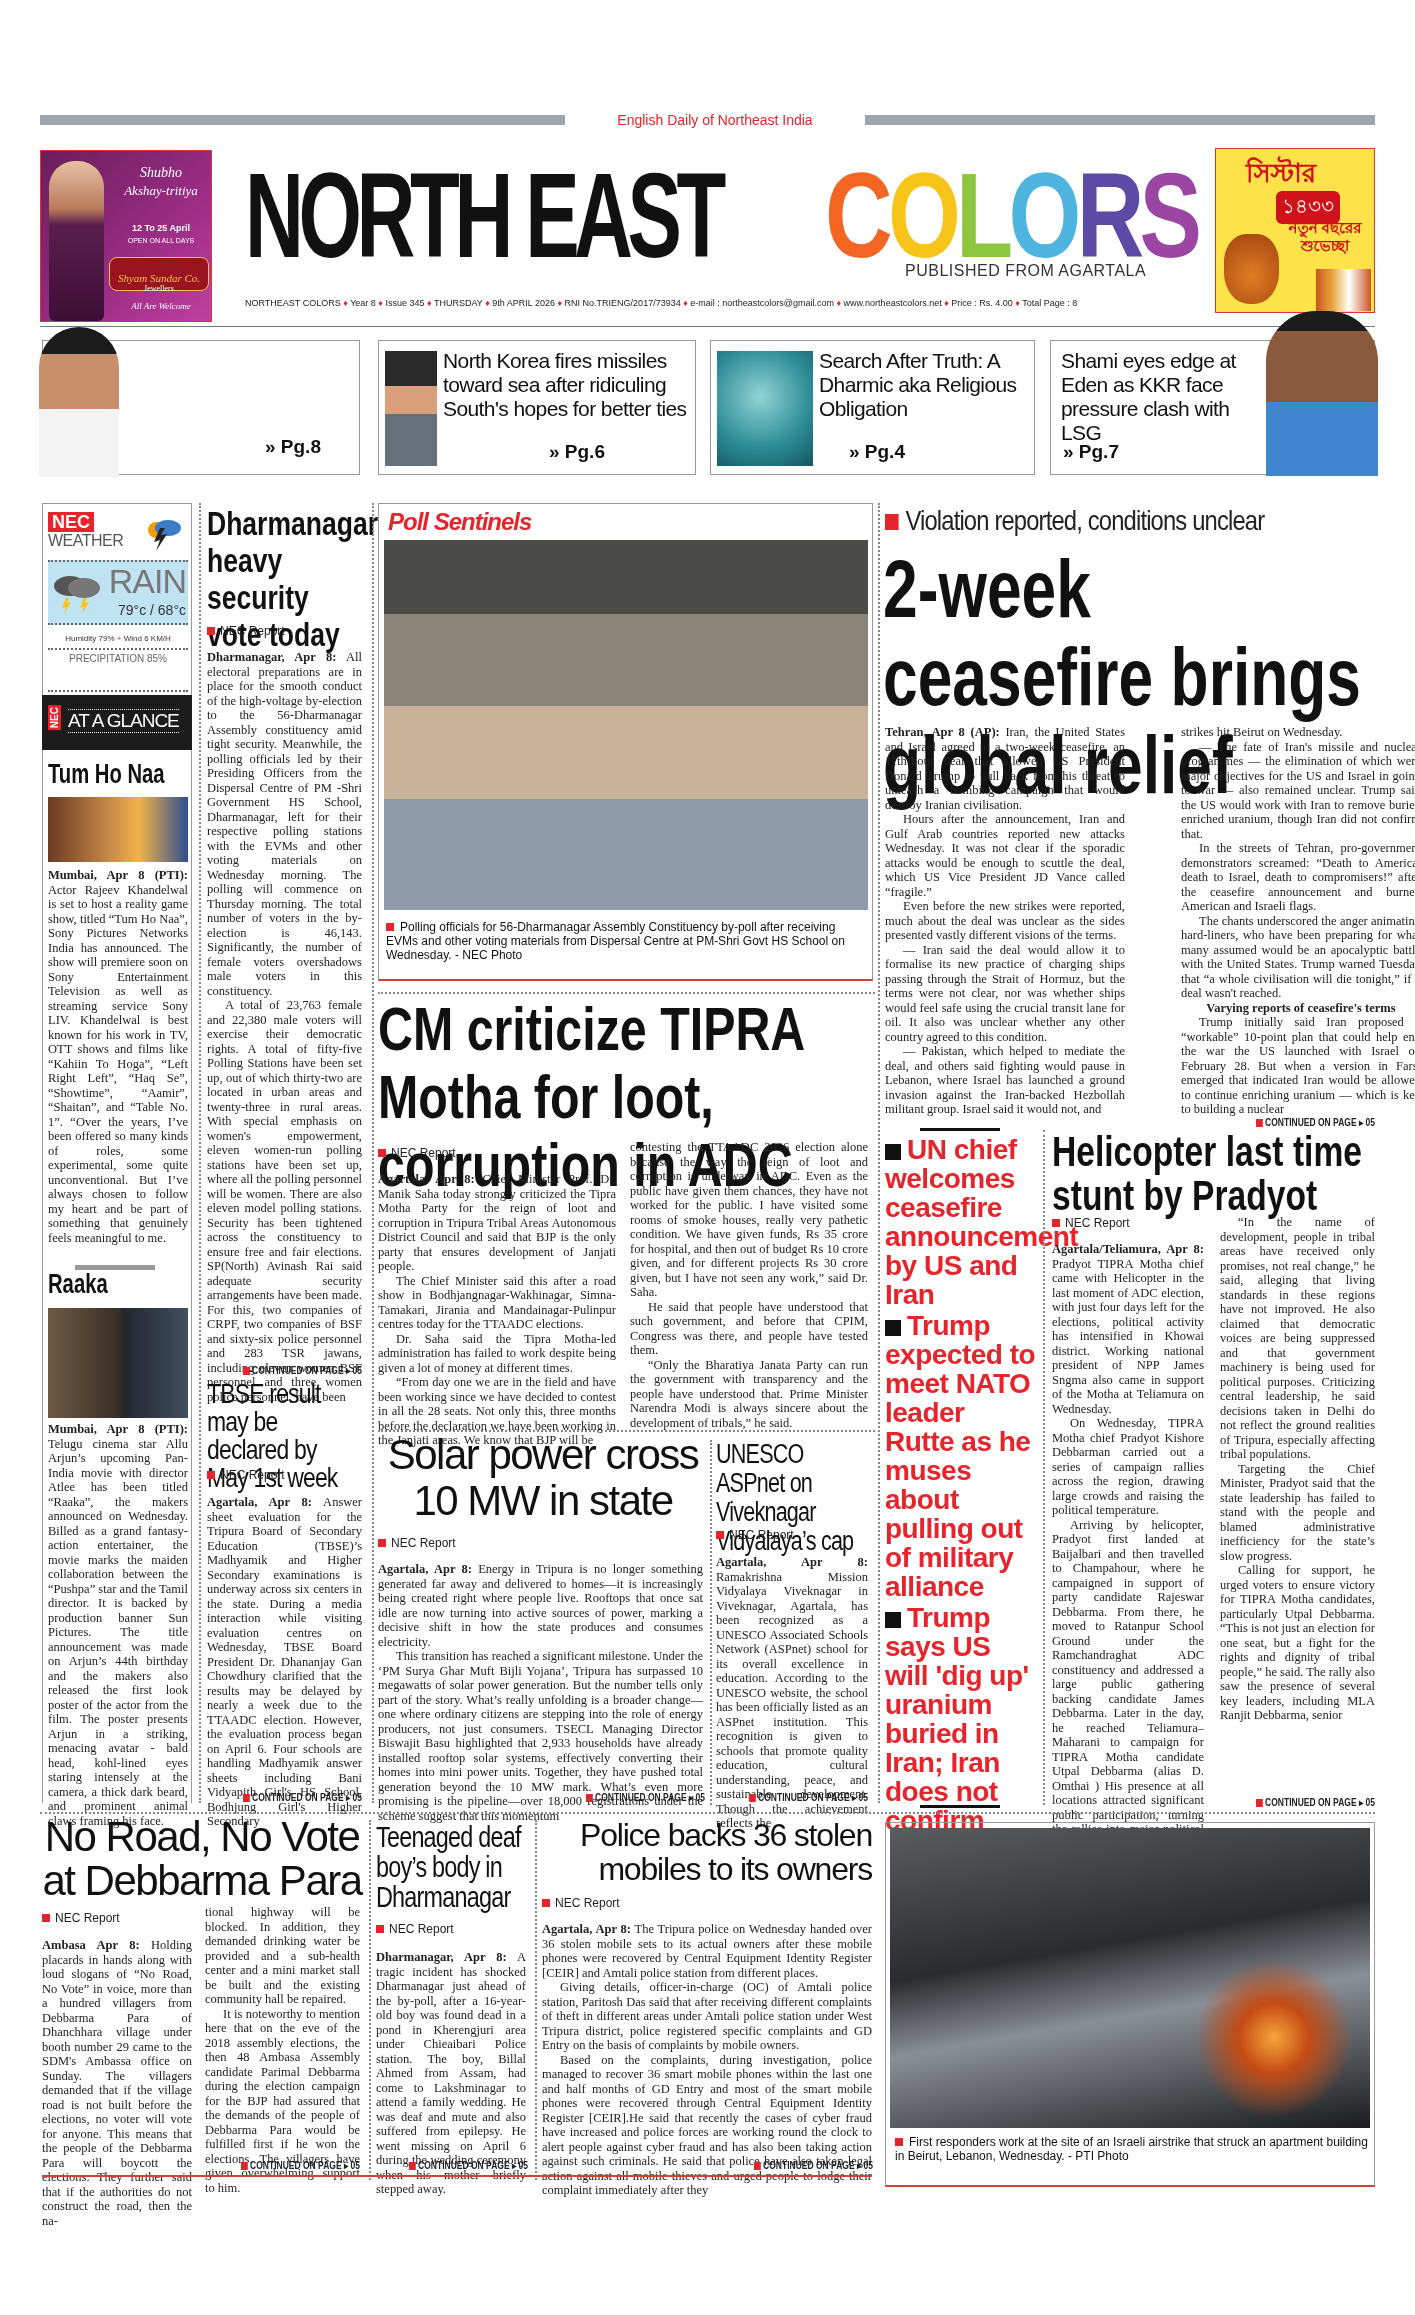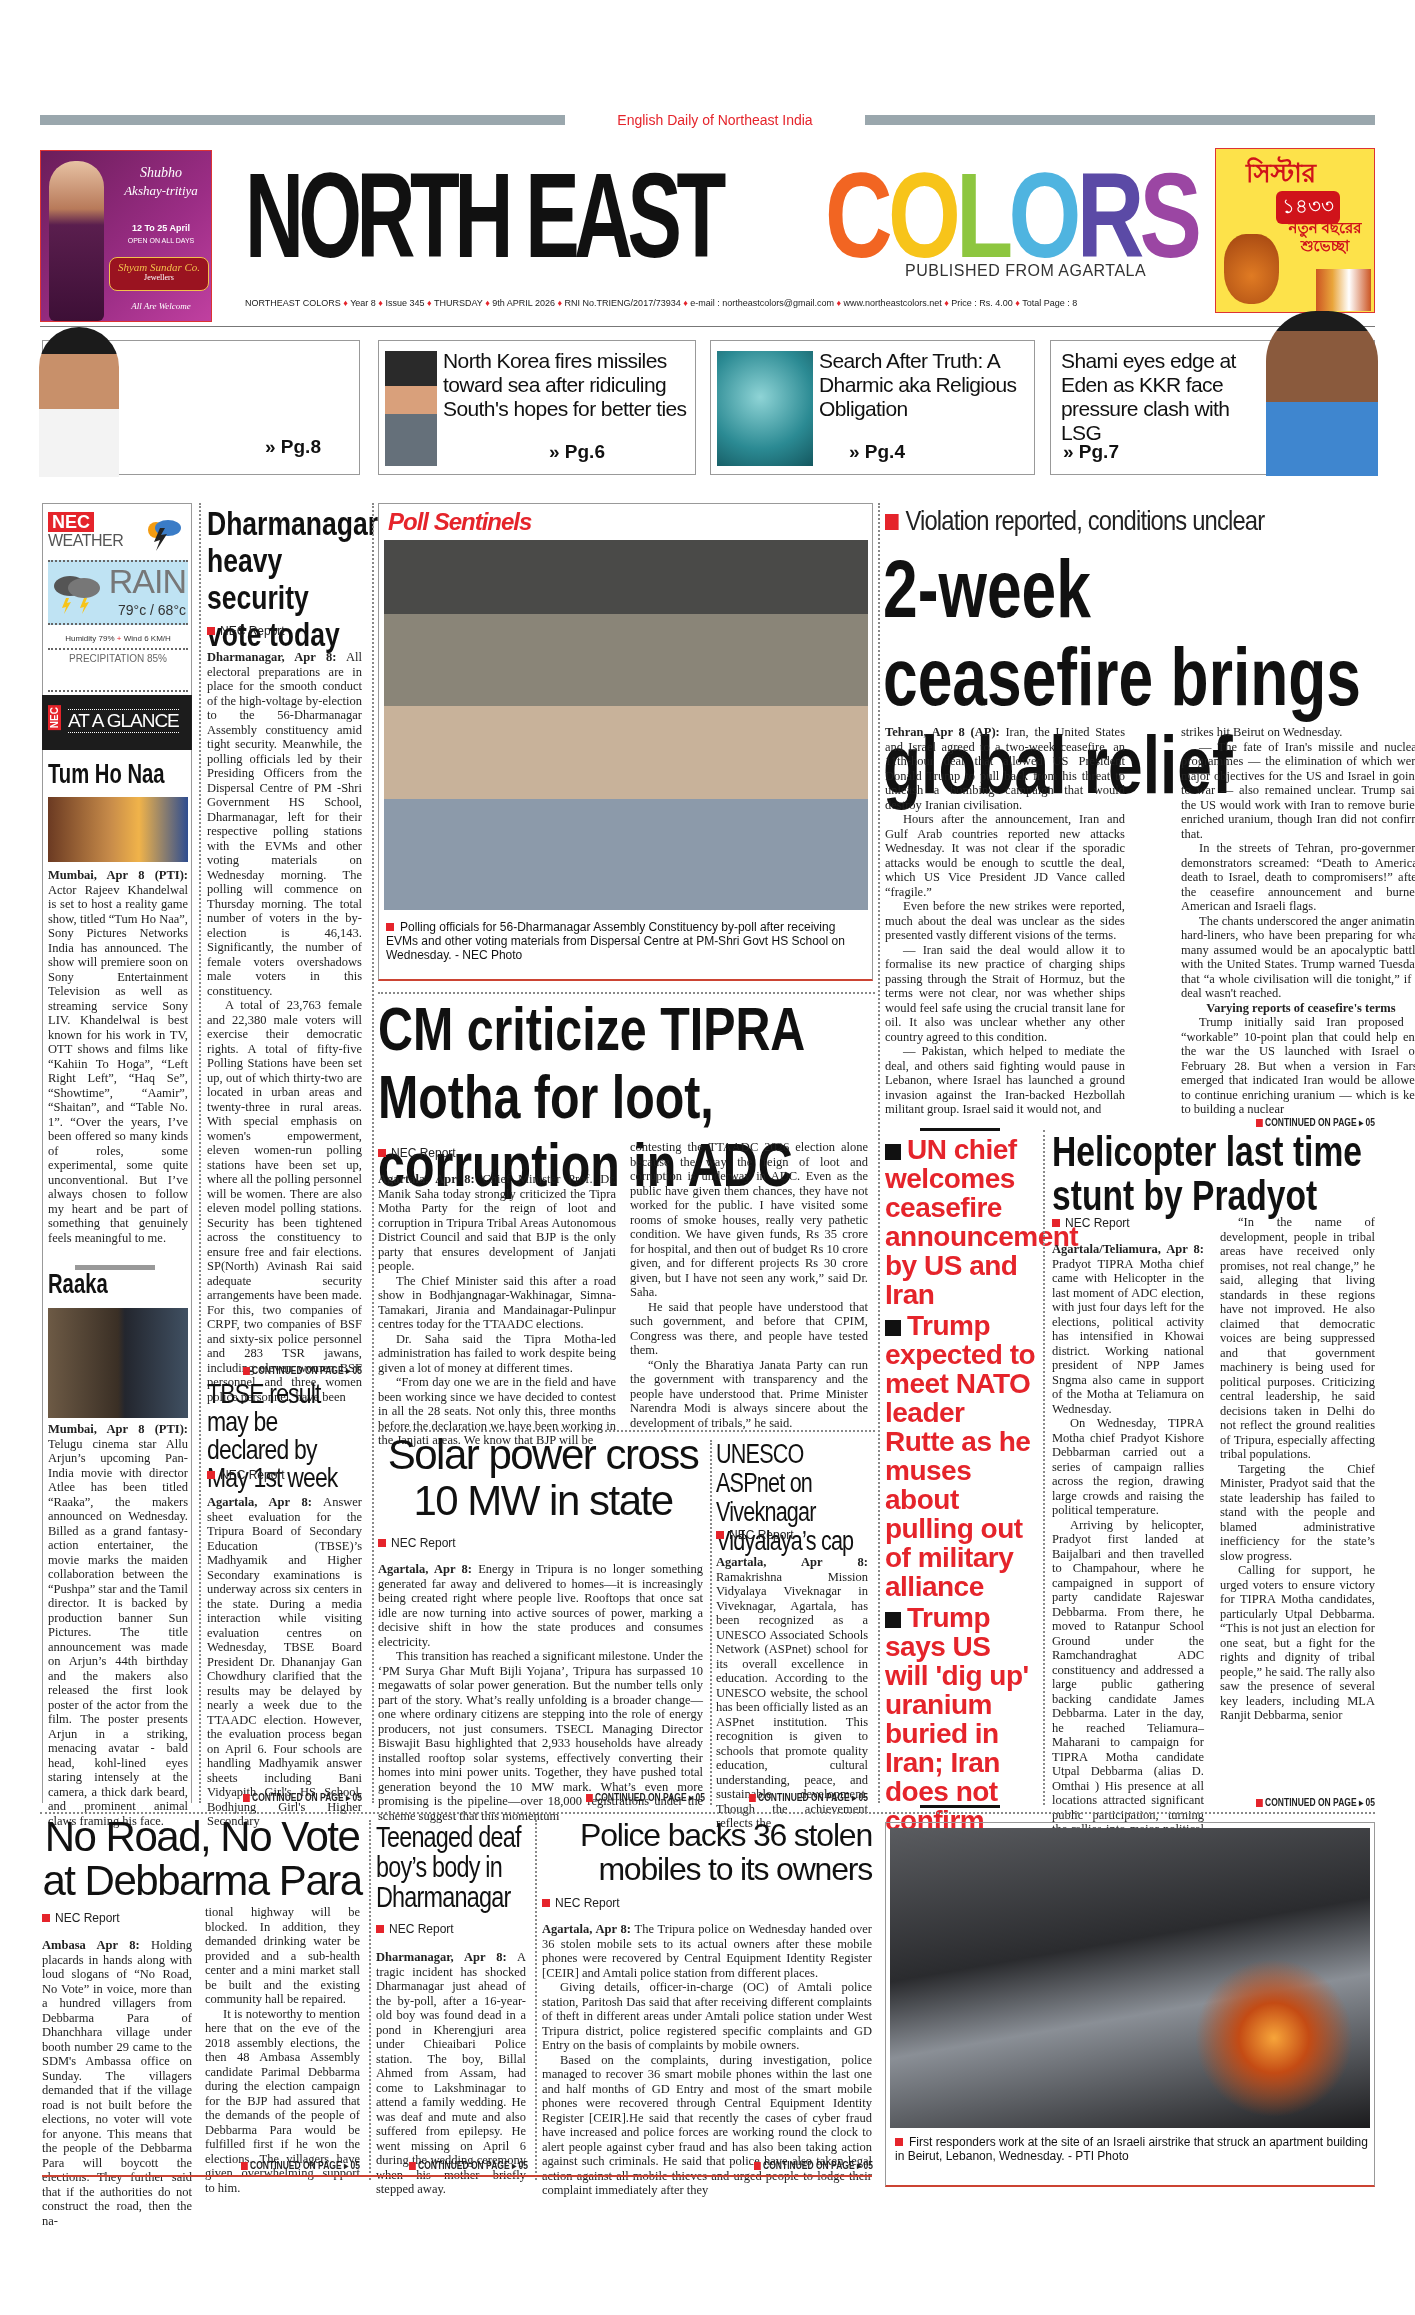--- a/index.html
+++ b/index.html
@@ -32,21 +32,21 @@
 <div class="abs" style="left:40px;top:115px;width:525px;height:10px;background:#9aa7ad"></div>
 <div class="abs sans" style="left:575px;top:112px;width:280px;text-align:center;font-size:14px;color:#e5242b">English Daily of Northeast India</div>
 <div class="abs" style="left:865px;top:115px;width:510px;height:10px;background:#9aa7ad"></div>
 
 <div class="abs" style="left:40px;top:150px;width:172px;height:172px;background:linear-gradient(135deg,#6b1d5a,#9b2d85 60%,#c040a0);border:1px solid #d33;overflow:hidden">
   <div class="abs" style="left:8px;top:10px;width:55px;height:160px;background:linear-gradient(#e7c2a3,#b87a5a 30%,#5a1e4e 40%,#3d0f36);border-radius:26px 26px 6px 6px"></div>
   <div class="abs" style="left:70px;top:14px;width:100px;text-align:center;font-style:italic;color:#fff;font-size:14px">Shubho</div>
   <div class="abs" style="left:68px;top:32px;width:104px;text-align:center;font-style:italic;color:#fff;font-size:13px">Akshay-tritiya</div>
   <div class="abs sans" style="left:70px;top:72px;width:100px;text-align:center;color:#fff;font-size:9px;font-weight:bold">12 To 25 April</div>
   <div class="abs sans" style="left:70px;top:86px;width:100px;text-align:center;color:#fff;font-size:7px">OPEN ON ALL DAYS</div>
-  <div class="abs" style="left:68px;top:106px;width:100px;height:34px;background:#9a1320;border:1px solid #f3c14b;border-radius:8px;text-align:center;padding-top:3px">
+  <div class="abs" style="left:68px;top:106px;width:100px;height:34px;background:#9a1320;border:1px solid #f3c14b;border-radius:8px;text-align:center;padding-top:14px">
     <div style="color:#f3c14b;font-style:italic;font-size:11px">Shyam Sundar Co.</div>
     <div style="color:#fff;font-size:8px">Jewellers</div>
   </div>
   <div class="abs" style="left:70px;top:150px;width:100px;text-align:center;font-style:italic;color:#fff;font-size:9px">All Are Welcome</div>
 </div>
 
 <div class="abs sans" style="left:245px;top:150px;width:920px;height:130px;white-space:nowrap">
   <span style="display:inline-block;font-size:120px;font-weight:bold;color:#111;letter-spacing:-8px;transform:scaleX(.68);transform-origin:left;line-height:130px">NORTH EAST</span>
 </div>
 <div class="abs sans" style="left:825px;top:150px;height:130px;white-space:nowrap;font-size:120px;font-weight:bold;letter-spacing:-6px;line-height:130px;transform:scaleX(.78);transform-origin:left">

